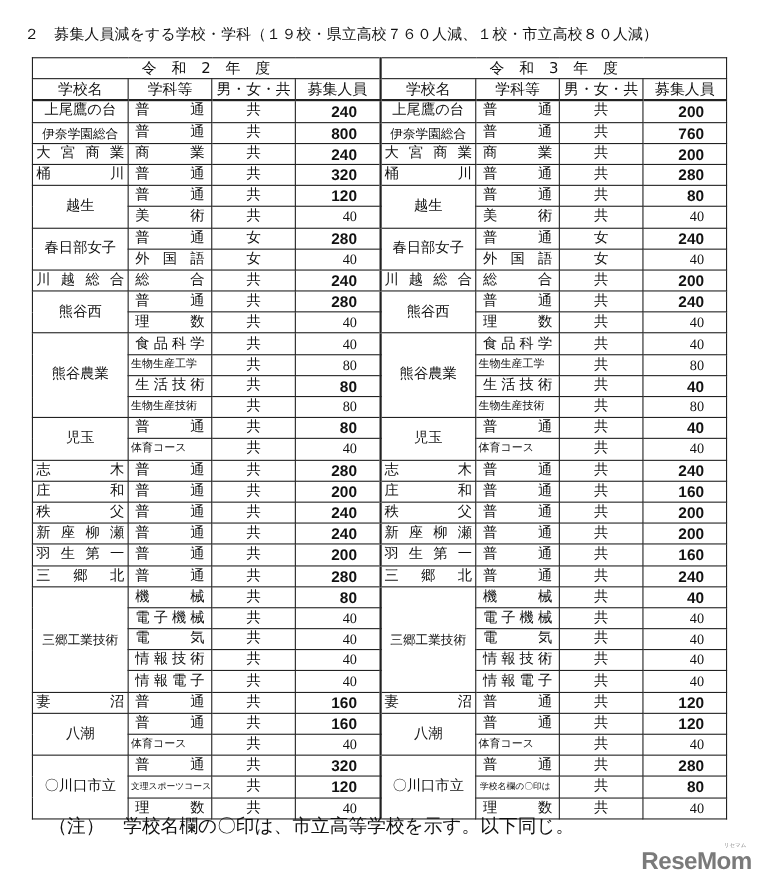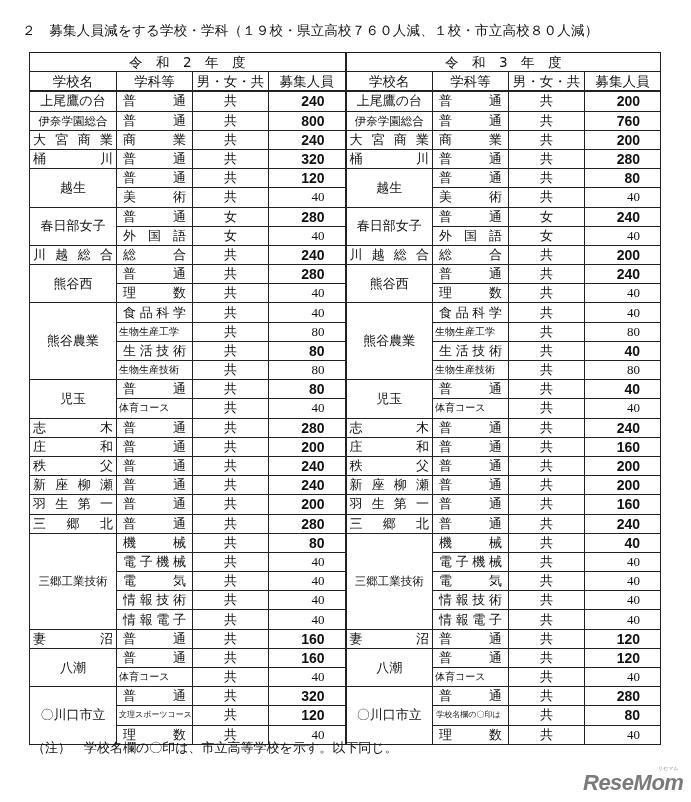--- a/index.html
+++ b/index.html
@@ -12,22 +12,22 @@
   td.mid { border-left: 2px solid #222 !important; }
   td.school { padding-left: 3px !important; text-align: justify; text-align-last: justify; padding-right: 3px !important; }
   td.school.multi { text-align: center; text-align-last: auto; }
   td.school.center { text-align: left; text-align-last: center; }
   td.dept { padding-left: 6px !important; padding-right: 6px !important; text-align: justify; text-align-last: justify; }
   td.dept.small { font-size: 10px; text-align: left; text-align-last: auto; padding-left: 2px !important; }
   td.dept.tiny { font-size: 8px; text-align: center; text-align-last: auto; padding-left: 2px !important; }
   td.gender { text-align: center; }
   td.num { text-align: right; padding-right: 20px !important; font-family: "Liberation Serif", serif; font-size: 13px; }
   td.num.b { font-family: "Liberation Sans", sans-serif; font-weight: bold; font-size: 14px; }
-  .note { position: absolute; left: 32px; top: 739px; font-size: 13px; white-space: nowrap; }
-  .logo { position: absolute; left: 583px; top: 770px; font-family: "Liberation Sans", sans-serif; font-weight: bold; font-size: 22px; color: #7a7a7a; letter-spacing: -0.5px; font-style: italic; }
+  .note { position: absolute; left: 44px; top: 739px; font-size: 17px; white-space: nowrap; }
+  .logo { position: absolute; left: 583px; top: 770px; font-family: "Liberation Sans", sans-serif; font-weight: bold; font-size: 22px; color: #7a7a7a; letter-spacing: -0.5px; }
   .logo-sub { position: absolute; left: 658px; top: 765px; font-size: 5px; color: #888; }
   .thick-bottom td { border-bottom: 2px solid #222 !important; }
 </style>
 </head>
 <body>
 
 <div class="title">２　募集人員減をする学校・学科（１９校・県立高校７６０人減、１校・市立高校８０人減）</div>
 
 <table class="t">
   <colgroup>

